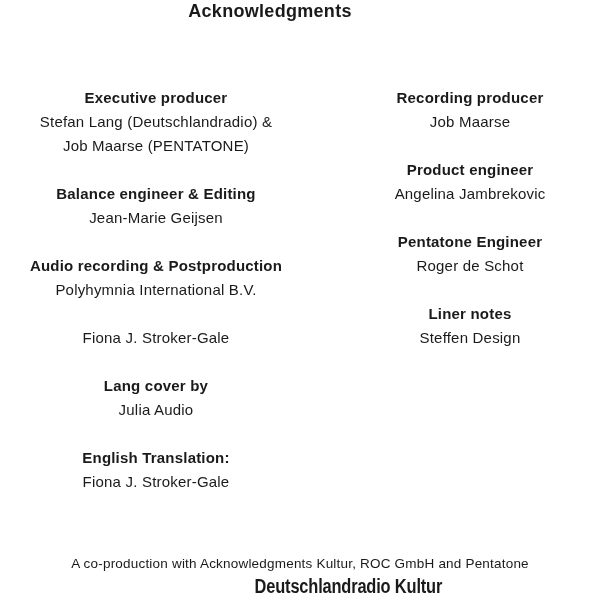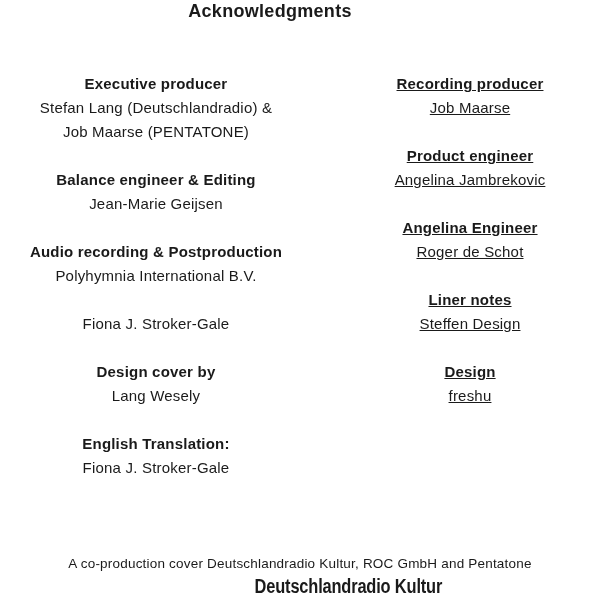--- a/index.html
+++ b/index.html
@@ -22,25 +22,25 @@
     top: 1px;
     left: 0;
     width: 540px;
     text-align: center;
     font-size: 18px;
     font-weight: 700;
     letter-spacing: 0.3px;
   }
   .col {
     position: absolute;
-    top: 72px;
+    top: 86px;
     text-align: center;
   }
   .col-left  { left: 0;     width: 312px; }
-  .col-right { left: 340px; width: 260px; text-decoration: underline; }
+  .col-right { left: 340px; width: 260px; }
   .credit-block { margin-bottom: 24px; }
   .credit-role,
   .credit-name {
     font-size: 15px;
     line-height: 24px;
     letter-spacing: 0.2px;
   }
   .credit-role { font-weight: 700; }
   .footer {
     position: absolute;
@@ -89,22 +89,22 @@
     <div class="credit-block">
       <div class="credit-role">Audio recording &amp; Postproduction</div>
       <div class="credit-name">Polyhymnia International B.V.</div>
     </div>
 
     <div class="credit-block">
       <div class="credit-name">Fiona J. Stroker-Gale</div>
     </div>
 
     <div class="credit-block">
-      <div class="credit-role">Design cover by</div>
-      <div class="credit-name">Lang Wesely</div>
+      <div class="credit-role">Lang cover by</div>
+      <div class="credit-name">Julia Audio</div>
     </div>
 
     <div class="credit-block">
       <div class="credit-role">English Translation:</div>
       <div class="credit-name">Fiona J. Stroker-Gale</div>
     </div>
 
   </div>
 
   <div class="col col-right">
@@ -113,38 +113,34 @@
       <div class="credit-role">Recording producer</div>
       <div class="credit-name">Job Maarse</div>
     </div>
 
     <div class="credit-block">
       <div class="credit-role">Product engineer</div>
       <div class="credit-name">Angelina Jambrekovic</div>
     </div>
 
     <div class="credit-block">
-      <div class="credit-role">Angelina Engineer</div>
+      <div class="credit-role">Pentatone Engineer</div>
       <div class="credit-name">Roger de Schot</div>
     </div>
 
     <div class="credit-block">
       <div class="credit-role">Liner notes</div>
       <div class="credit-name">Steffen Design</div>
     </div>
 
     <div class="credit-block">
     </div>
 
-    <div class="credit-block">
-      <div class="credit-role">Design</div>
-      <div class="credit-name">freshu</div>
-    </div>
 
   </div>
 
-  <div class="footer footer-coproduction">A co-production cover Deutschlandradio Kultur, ROC GmbH and Pentatone</div>
+  <div class="footer footer-coproduction">A co-production with Acknowledgments Kultur, ROC GmbH and Pentatone</div>
 
   <div class="footer footer-logo">
     <span class="condensed">Deutschlandradio Kultur</span>
   </div>
 
 </div>
 
 </body></html>

